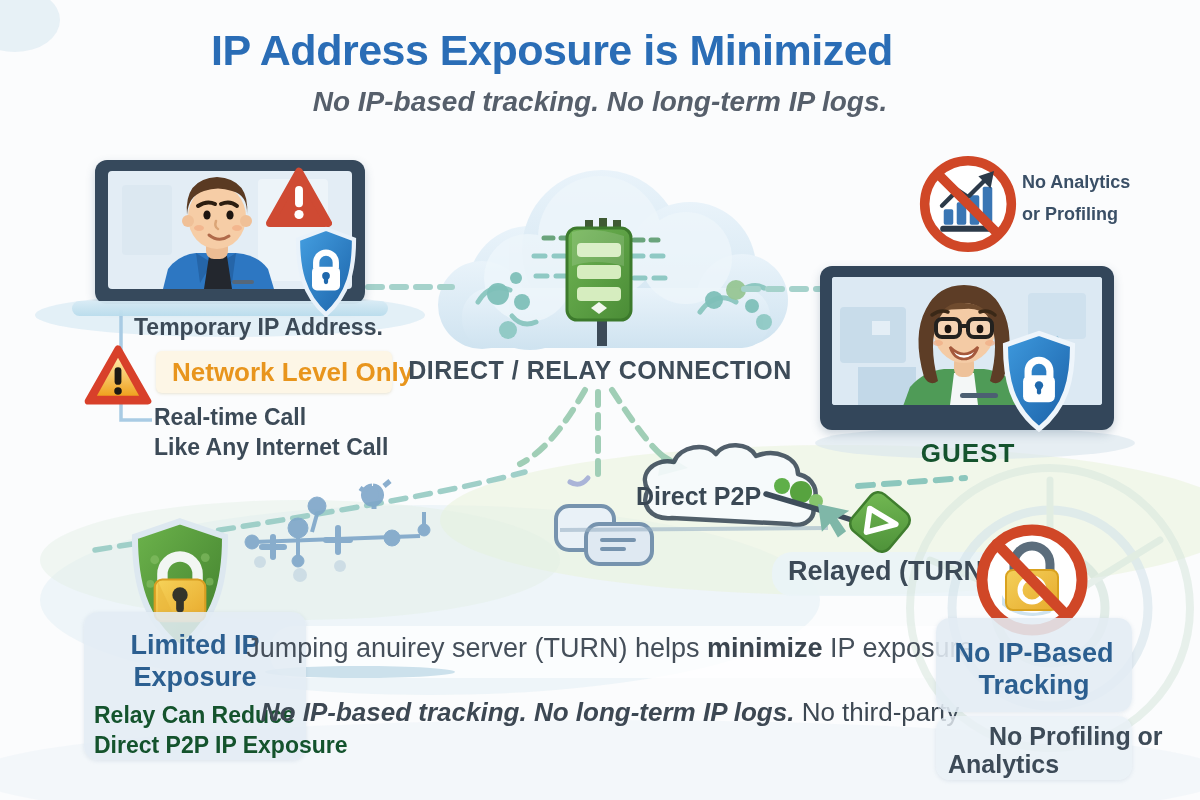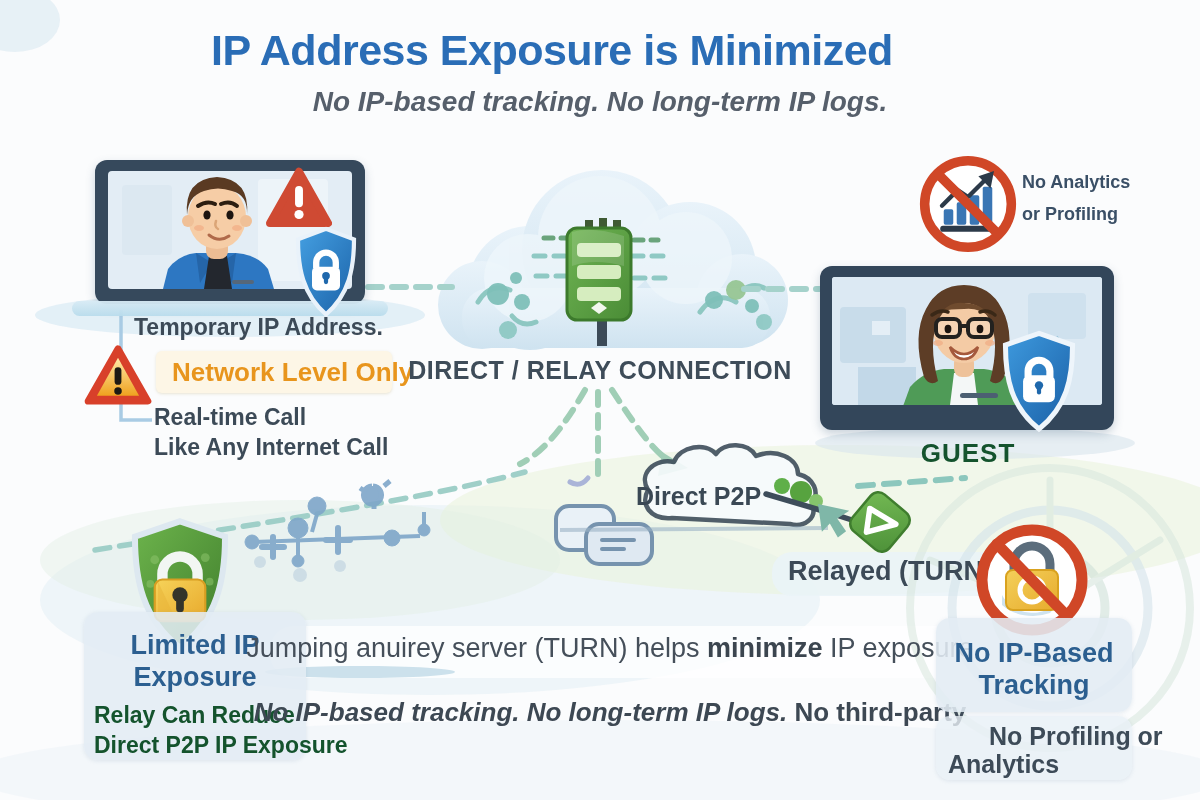--- a/index.html
+++ b/index.html
@@ -36,21 +36,21 @@
   .card-title{font-size:27px;font-weight:700;color:#2c5f90;text-align:center;white-space:nowrap;}
   .card-note{font-size:23px;font-weight:700;color:#14532d;white-space:nowrap;}
   .card-note2{font-size:25px;font-weight:600;color:#3d4b58;white-space:nowrap;}
   .p2p-label{left:636px;top:482px;font-size:25px;font-weight:600;color:#3a4854;white-space:nowrap;}
   .relay-label{left:788px;top:556px;font-size:27px;font-weight:600;color:#3c4a57;white-space:nowrap;}
   .sentence{left:230px;top:633px;width:760px;text-align:center;font-size:27px;font-weight:500;
             color:#454f5a;white-space:nowrap;}
   .sentence b{font-weight:800;color:#3b454f;}
   .tagline{left:230px;top:697px;width:760px;text-align:center;font-size:26px;color:#3d4853;white-space:nowrap;}
   .tagline .it{font-style:italic;font-weight:600;}
-  .tagline .up{font-style:normal;font-weight:700;}
+  .tagline .up{font-style:normal;font-weight:400;}
 </style>
 </head>
 <body>
 
 <div class="stage">
 
   <svg class="bg-svg" width="1200" height="800" viewBox="0 0 1200 800">
     <defs>
       <linearGradient id="cloudGrad" x1="0" y1="0" x2="0" y2="1">
         <stop offset="0" stop-color="#e9f3fa"></stop>

